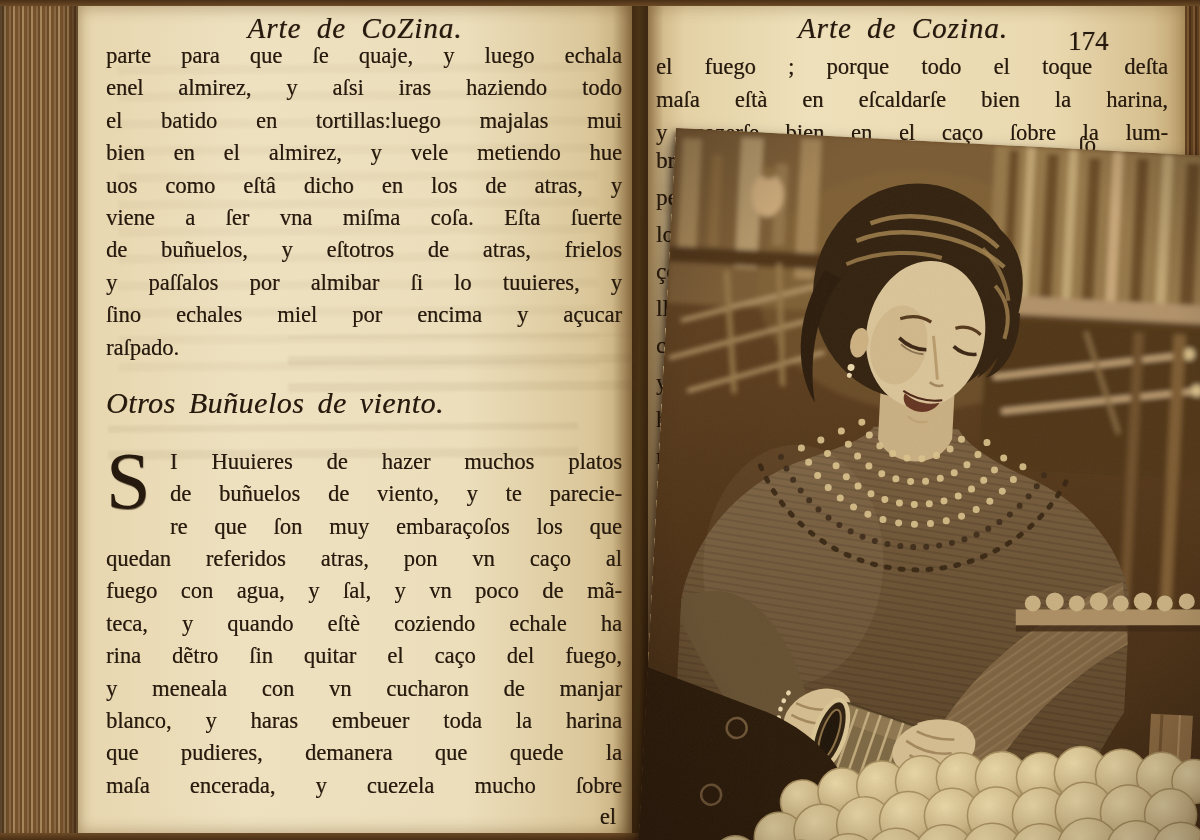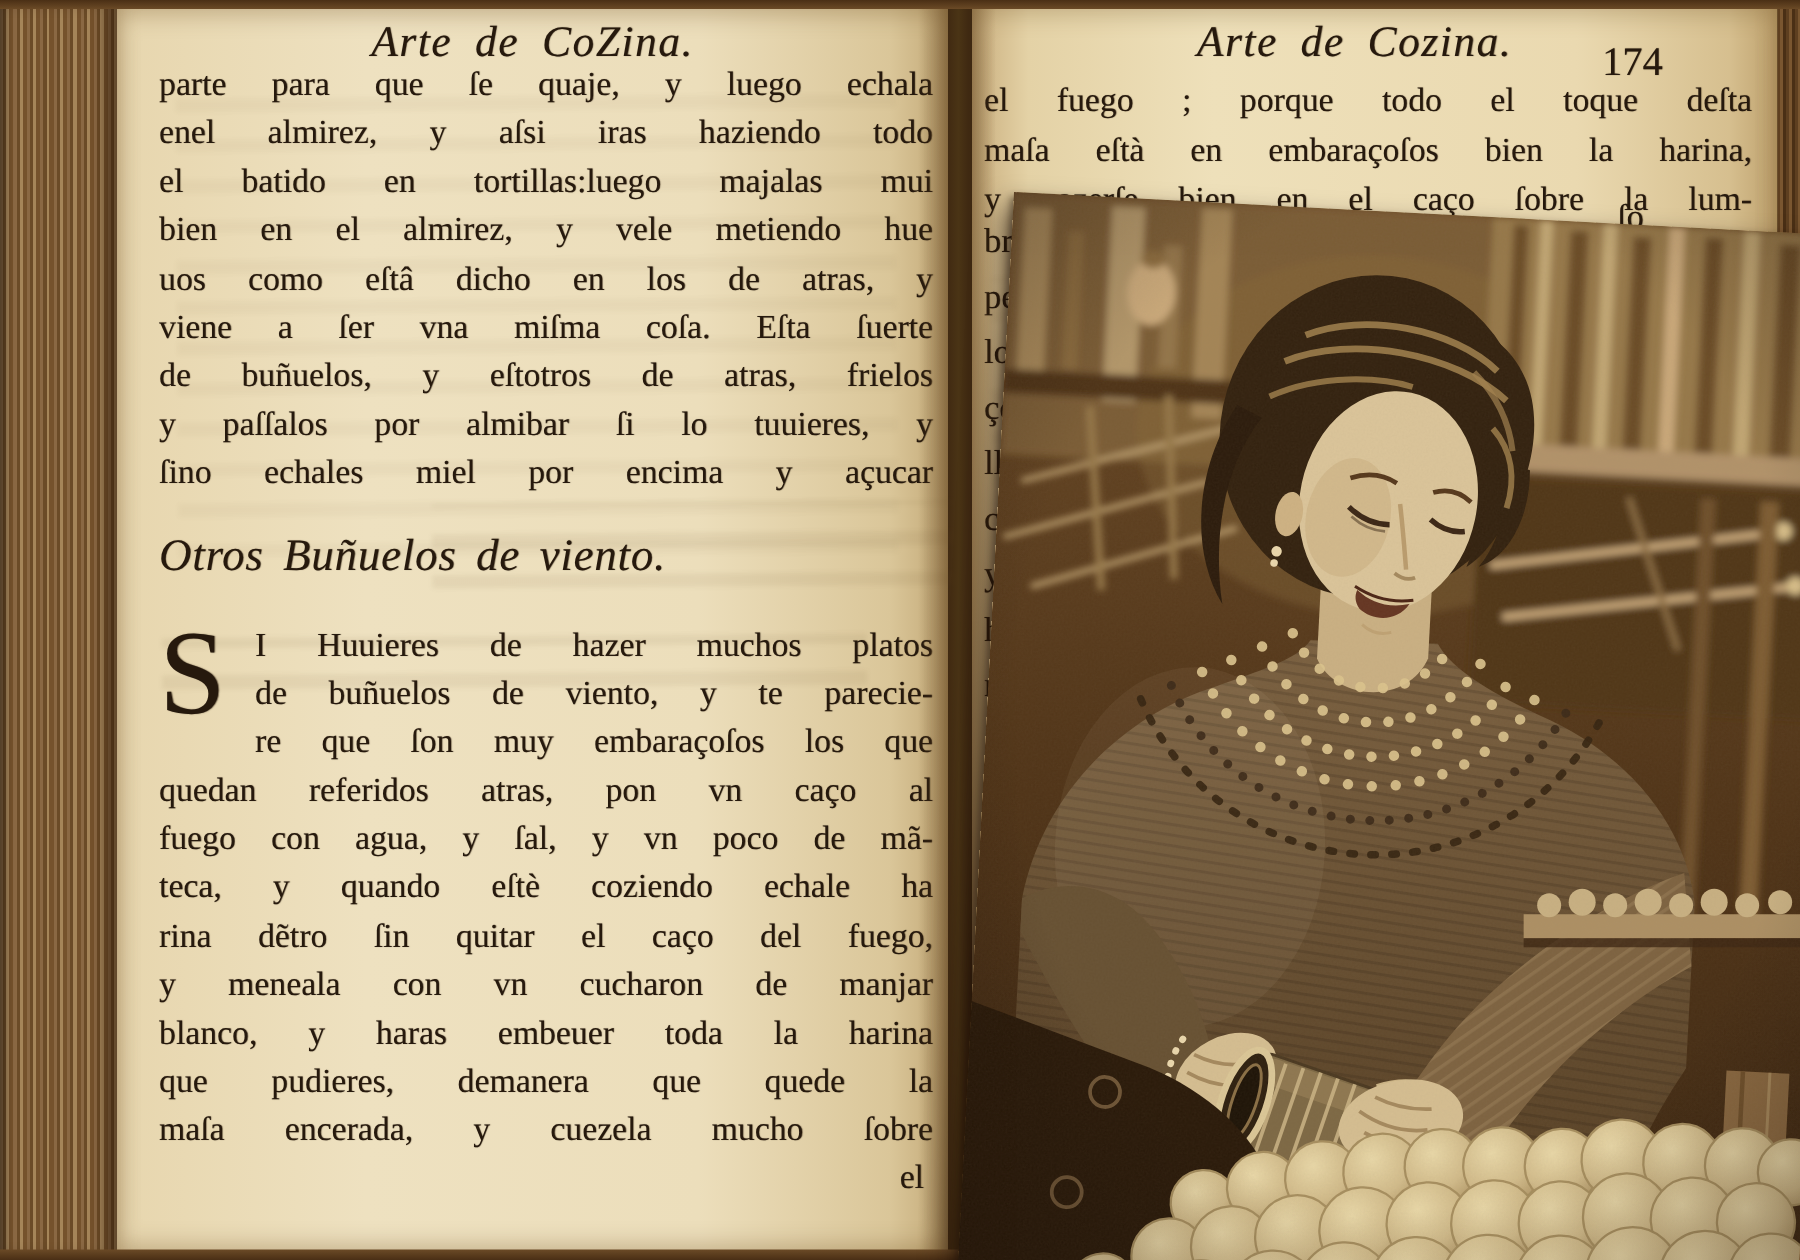--- a/index.html
+++ b/index.html
@@ -79,20 +79,21 @@
     <div class="textblock">
       <div class="ln">parte para que ſe quaje, y luego echala</div>
       <div class="ln">enel almirez, y aſsi iras haziendo todo</div>
       <div class="ln">el batido en tortillas:luego majalas mui</div>
       <div class="ln">bien en el almirez, y vele metiendo hue</div>
       <div class="ln">uos como eſtâ dicho en los de atras, y</div>
       <div class="ln">viene a ſer vna miſma coſa. Eſta ſuerte</div>
       <div class="ln">de buñuelos, y eſtotros de atras, frielos</div>
       <div class="ln">y paſſalos por almibar ſi lo tuuieres, y</div>
       <div class="ln">ſino echales miel por encima y açucar</div>
+      <div class="ln end">raſpado.</div>
       <div class="heading2">Otros Buñuelos de viento.</div>
       <div class="para2">
         <span class="dropcap">S</span>
         <div class="ln">I Huuieres de hazer muchos platos</div>
         <div class="ln">de buñuelos de viento, y te parecie-</div>
         <div class="ln">re que ſon muy embaraçoſos los que</div>
         <div class="ln">quedan referidos atras, pon vn caço al</div>
         <div class="ln">fuego con agua, y ſal, y vn poco de mã-</div>
         <div class="ln">teca, y quando eſtè coziendo echale ha</div>
         <div class="ln">rina dẽtro ſin quitar el caço del fuego,</div>
@@ -108,21 +109,21 @@
   <div class="gutter"></div>
 
   <div class="page page-right">
     <div class="ghost" style="left:14px;top:185px;width:110px;height:380px;opacity:.4"></div>
     <div class="rp-head">
       <div class="running-head" style="width:430px;margin-left:40px;">Arte de Cozina.</div>
       <div class="folio">174</div>
     </div>
     <div class="rp-text">
       <div class="ln">el fuego ; porque todo el toque deſta</div>
-      <div class="ln">maſa eſtà en embaraçoſos bien la harina,</div>
+      <div class="ln">maſa eſtà en eſcaldarſe bien la harina,</div>
       <div class="ln">y cozerſe bien en el caço ſobre la lum-</div>
     </div>
     <div class="frag">ſo</div>
     <div class="part" style="top:148px">bre, m</div>
     <div class="part" style="top:185px">pegu</div>
     <div class="part" style="top:222px">lo pe</div>
     <div class="part" style="top:259px">ço: lu</div>
     <div class="part" style="top:296px">llo, c</div>
     <div class="part" style="top:333px">con</div>
     <div class="part" style="top:370px">y ſo</div>

